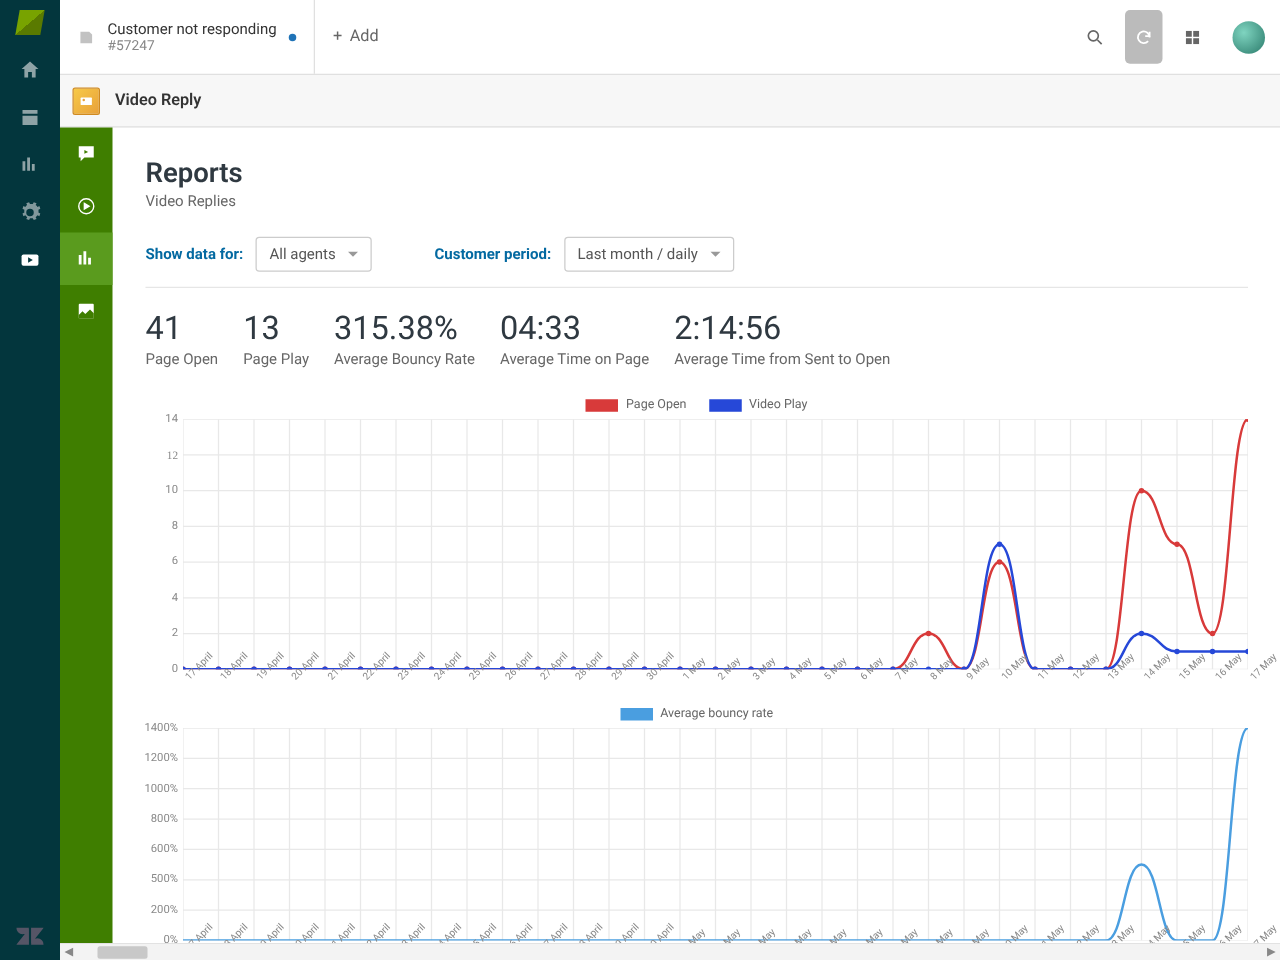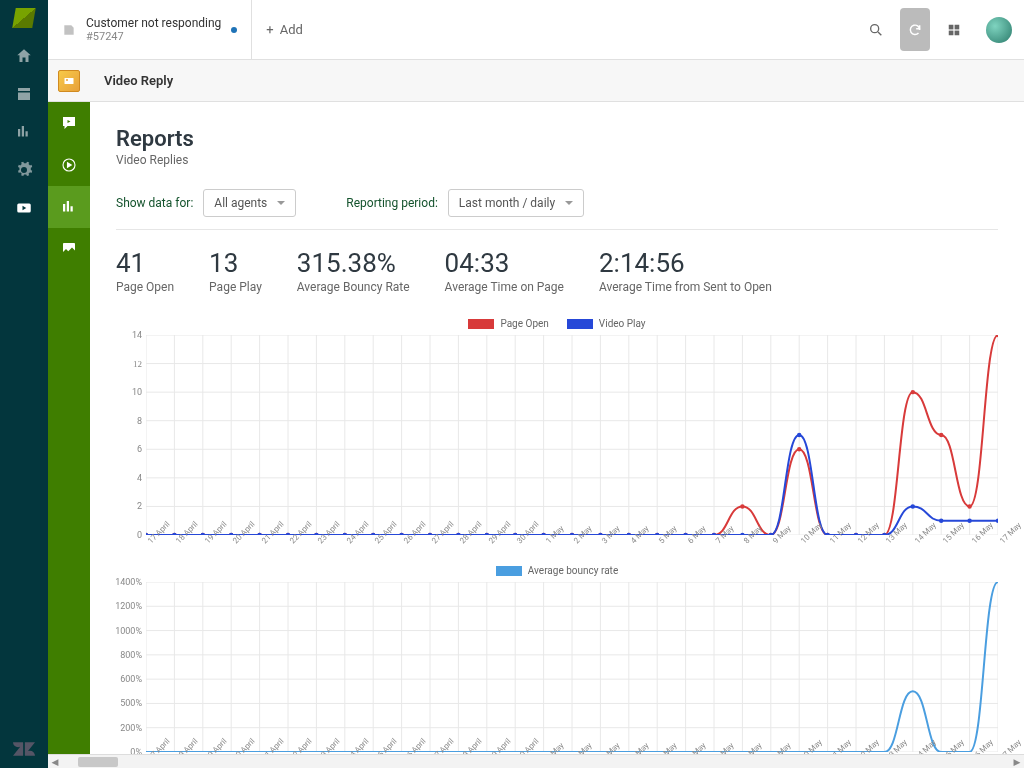--- a/index.html
+++ b/index.html
@@ -18,36 +18,36 @@
 .tab .t-ic{color:#999}
 .tab .t-text{flex:1;line-height:1.2}
 .tab .t-title{font-size:12px;color:#333}
 .tab .t-sub{font-size:11px;color:#888}
 .tab .dot{width:6px;height:6px;border-radius:50%;background:#1f73b7}
 .addtab{display:flex;align-items:center;gap:6px;padding:0 14px;color:#666;cursor:pointer}
 .topbar .grow{flex:1}
 .tb-ic{width:40px;display:flex;align-items:center;justify-content:center;color:#666;cursor:pointer}
 .tb-ic.boxed{background:#bbb;border-radius:4px;margin:8px 4px;width:30px}
 .avatar{width:26px;height:26px;border-radius:50%;background:radial-gradient(circle at 35% 35%,#7fd4c0,#2a7a6a);margin:0 12px;align-self:center}
-.subbar{height:42px;background:#f7f7f7;border-bottom:1px solid #e0e0e0;display:flex;align-items:center;padding:0 10px;gap:24px}
+.subbar{height:42px;background:#f7f7f7;border-bottom:1px solid #e0e0e0;display:flex;align-items:center;padding:0 10px;gap:12px}
 .subbar .sb-ic{width:22px;height:22px;background:linear-gradient(135deg,#f7c948,#e8a13a);border:1px solid #d08a20;border-radius:2px;display:flex;align-items:center;justify-content:center}
 .subbar .sb-title{font-weight:600;color:#333}
 .body{flex:1;display:flex;min-height:0}
 .side2{width:42px;background:#3f7e00;display:flex;flex-direction:column}
 .side2 .s2{height:42px;display:flex;align-items:center;justify-content:center;color:#fff;cursor:pointer}
 .side2 .s2.active{background:#5a9b1e}
 .content{flex:1;overflow:auto;padding:24px 26px 0 26px;position:relative}
 h1{font-size:22px;font-weight:600;color:#2f3941;margin-bottom:2px}
 .sub{font-size:12px;color:#666;margin-bottom:22px}
 .filters{display:flex;align-items:center;gap:10px;margin-bottom:12px}
-.filters label{font-size:12px;font-weight:400;color:#14532d}
+.filters label{font-size:12px;font-weight:700;color:#0369a1}
 .sel{border:1px solid #ccc;border-radius:3px;padding:6px 28px 6px 10px;font-size:12px;color:#555;background:#fff;position:relative;cursor:pointer}
 .sel::after{content:"";position:absolute;right:10px;top:50%;width:0;height:0;border-left:4px solid transparent;border-right:4px solid transparent;border-top:4px solid #999;transform:translateY(-50%)}
 .hr{height:1px;background:#e6e6e6;margin-bottom:18px}
-.stats{display:flex;gap:35px;margin-bottom:24px}
+.stats{display:flex;gap:20px;margin-bottom:24px}
 .stat .v{font-size:26px;color:#2f3941;font-weight:400}
 .stat .l{font-size:12px;color:#666;margin-top:2px}
 .chart{position:relative;margin-bottom:30px}
 .legend{display:flex;justify-content:center;gap:18px;font-size:10px;color:#666;margin-bottom:6px}
 .lg{display:flex;align-items:center;gap:6px}
 .sw{width:26px;height:10px}
 .plot{position:relative;height:200px;margin-left:30px}
 .ylab{position:absolute;right:100%;font-size:9px;color:#888;transform:translateY(-50%);padding-right:4px}
 .grid line{stroke:#e8e8e8;stroke-width:1}
 .xlab{position:absolute;top:100%;font-size:8px;color:#888;transform:rotate(-45deg);transform-origin:top left;white-space:nowrap}
@@ -175,21 +175,21 @@
       </div>
 
       <div class="content">
         <h1>Reports</h1>
         <div class="sub">Video Replies</div>
 
         <div class="filters">
           <label>Show data for:</label>
           <div class="sel">All agents</div>
           <div style="width:30px"></div>
-          <label>Reporting period:</label>
+          <label>Customer period:</label>
           <div class="sel">Last month / daily</div>
         </div>
         <div class="hr"></div>
 
         <div class="stats">
             <div class="stat">
               <div class="v">41</div>
               <div class="l">Page Open</div>
             </div>
             <div class="stat">

